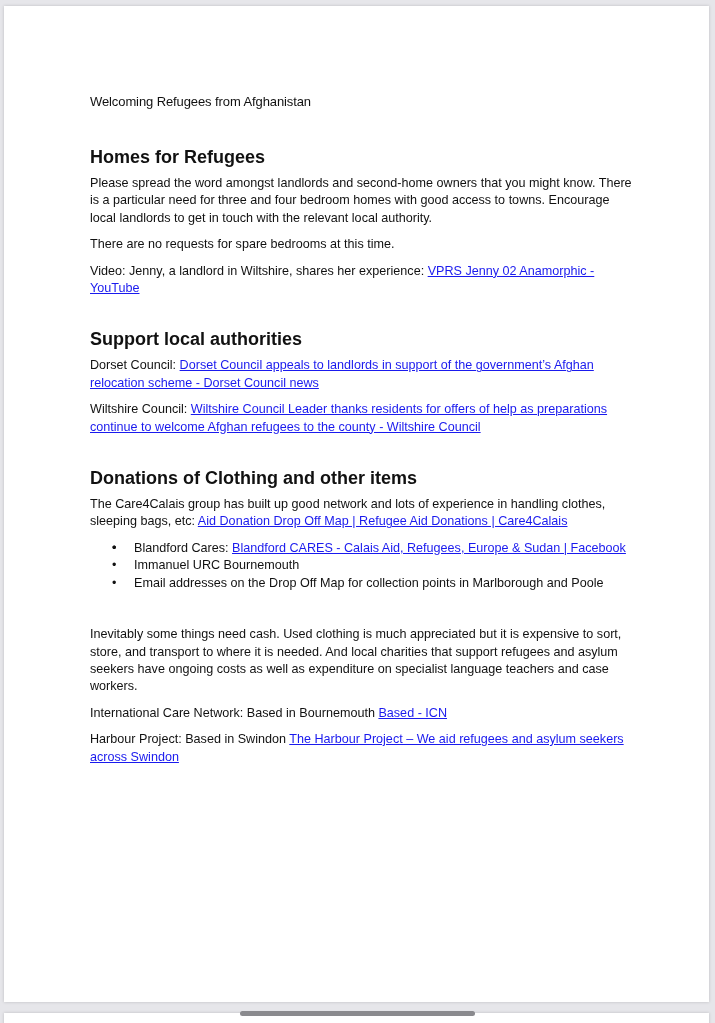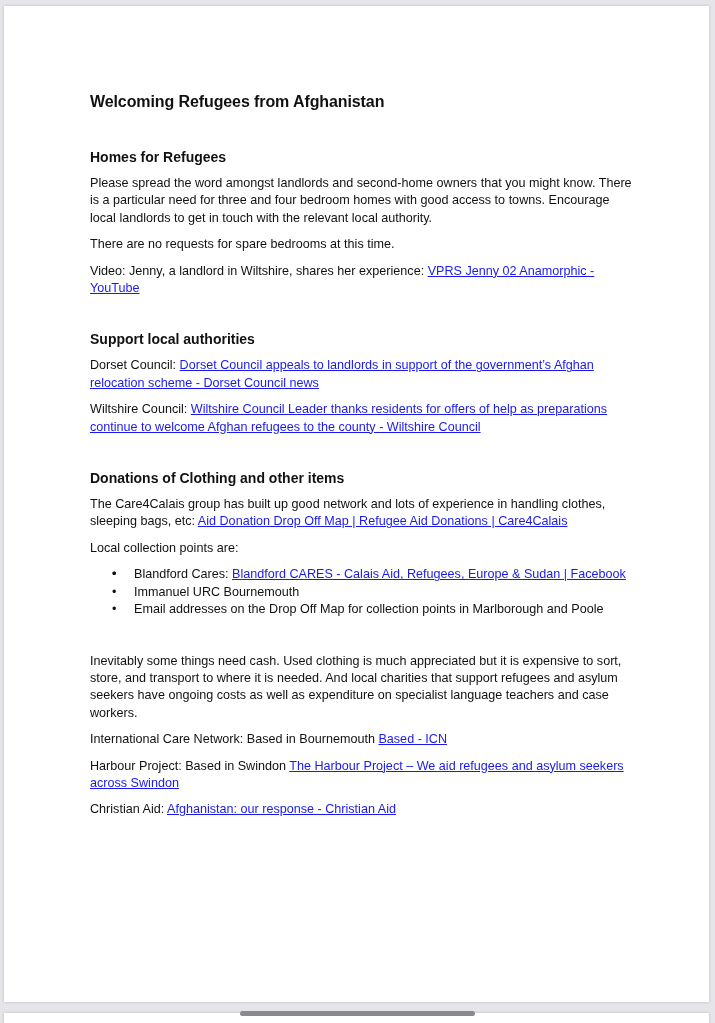--- a/index.html
+++ b/index.html
@@ -21,25 +21,25 @@
   }
   .scroll-thumb {
     position:absolute; left:240px; top:1011px; width:235px; height:5px;
     border-radius:3px; background:#8a8a8e;
   }
   .content {
     position:absolute; left:86px; top:86px; width:545px;
     color:#111; font-size:12.6px; line-height:17.4px;
   }
   h1 {
-    font-size:16px; font-weight:bold; margin:0 0 37px 0; line-height:20px;
+    font-size:13px; font-weight:normal; margin:0 0 37px 0; line-height:20px;
     letter-spacing:-0.1px;
   }
   h2 {
-    font-size:14px; font-weight:bold; margin:0 0 9px 0; line-height:17px;
+    font-size:18px; font-weight:bold; margin:0 0 9px 0; line-height:17px;
   }
   p { margin:0 0 9px 0; }
   a { color:#1a1aee; text-decoration:underline; }
   .section { margin-bottom:34px; }
   ul { margin:0 0 0 0; padding-left:44px; list-style:none; }
   ul li { position:relative; margin:0; }
   ul li .bullet {
     position:absolute; left:-22px; top:0;
   }
 </style>
@@ -59,32 +59,30 @@
 
     <div class="section">
       <h2>Support local authorities</h2>
       <p><span>Dorset Council: </span><a>Dorset Council appeals to landlords in support of the government’s Afghan relocation scheme - Dorset Council news</a></p>
       <p><span>Wiltshire Council: </span><a>Wiltshire Council Leader thanks residents for offers of help as preparations continue to welcome Afghan refugees to the county - Wiltshire Council</a></p>
     </div>
 
     <div class="section">
       <h2>Donations of Clothing and other items</h2>
       <p><span>The Care4Calais group has built up good network and lots of experience in handling clothes, sleeping bags, etc: </span><a>Aid Donation Drop Off Map | Refugee Aid Donations | Care4Calais</a></p>
-      <p>Local collection points are:</p>
       <ul>
         <li><span class="bullet">•</span></li>
         <li><span class="bullet">•</span><span>Blandford Cares: </span><a>Blandford CARES - Calais Aid, Refugees, Europe &amp; Sudan | Facebook</a></li>
         <li><span class="bullet">•</span><span>Immanuel URC Bournemouth</span></li>
         <li><span class="bullet">•</span><span>Email addresses on the Drop Off Map for collection points in Marlborough and Poole</span></li>
       </ul>
     </div>
 
     <div class="section">
       <p>Inevitably some things need cash. Used clothing is much appreciated but it is expensive to sort, store, and transport to where it is needed. And local charities that support refugees and asylum seekers have ongoing costs as well as expenditure on specialist language teachers and case workers.</p>
       <p><span>International Care Network: Based in Bournemouth </span><a>Based - ICN</a></p>
       <p><span>Harbour Project: Based in Swindon </span><a>The Harbour Project – We aid refugees and asylum seekers across Swindon</a></p>
-      <p><span>Christian Aid: </span><a>Afghanistan: our response - Christian Aid</a></p>
     </div>
   </div>
 </div>
 
 <div class="page2"></div>
 <div class="scroll-thumb"></div>
 
 </body></html>

